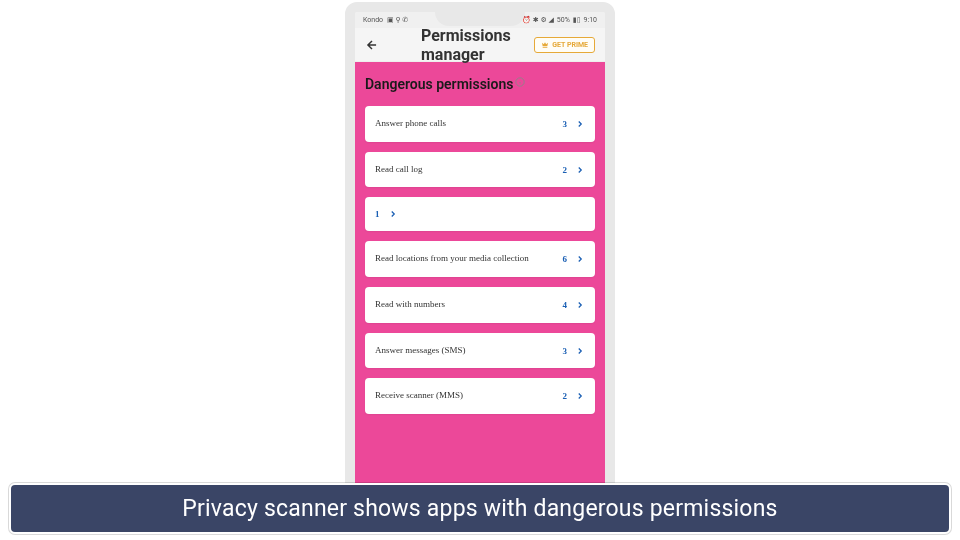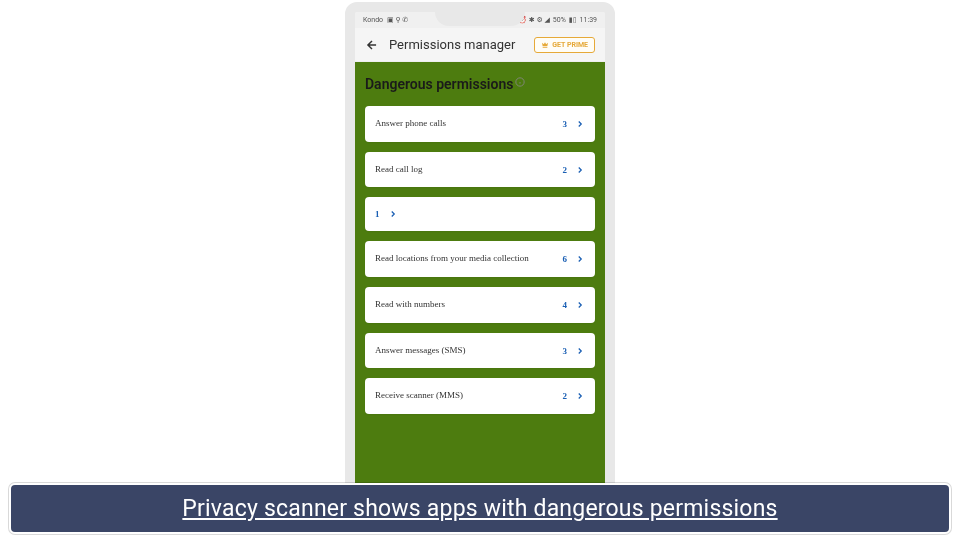--- a/index.html
+++ b/index.html
@@ -56,23 +56,24 @@
       border-bottom: 1px solid #eee;
     }
     .back-arrow {
       width: 14px;
       height: 14px;
       color: #333;
       cursor: pointer;
     }
     .header-title {
       flex: 1;
-      font-size: 13px;
-      font-weight: 400;
+      font-size: 16px;
+      font-weight: 700;
       color: #333;
+      margin-left: 32px;
     }
     .prime-btn {
       border: 1px solid #e6a938;
       border-radius: 3px;
       padding: 3px 6px;
       font-size: 7px;
       font-weight: 700;
       color: #e6a938;
       display: flex;
       align-items: flex-end;
@@ -80,21 +81,21 @@
       background: #fffdf6;
       cursor: pointer;
     }
     .crown {
       width: 8px;
       height: 8px;
       color: #e6a938;
     }
     .content {
       padding: 14px 10px 0;
-      background: #4d7c0f;
+      background: #ec4899;
       height: calc(100% - 50px);
       overflow: hidden;
     }
     .section-title {
       font-size: 14px;
       font-weight: 600;
       color: #1a1a1a;
       display: flex;
       align-items: flex-start;
       gap: 2px;
@@ -149,39 +150,38 @@
       border-radius: 6px;
       box-shadow: 0 0 0 1px rgba(0,0,0,0.15);
       padding: 10px 16px;
       text-align: center;
     }
     .caption-text {
       color: #ffffff;
       font-size: 23px;
       font-weight: 400;
       letter-spacing: 0.2px;
-      text-decoration: underline;
     }
   </style>
 </head>
 <body>
 
 <div class="phone-frame">
   <div class="notch"></div>
 
   <div class="status-bar">
     <div class="status-left">
       <span>Kondo</span>
       <span>▣ ⚲ ✆</span>
     </div>
     <div class="status-right">
       <span>⏰ ✱ ⚙ ◢</span>
       <span>50%</span>
       <span>▮▯</span>
-      <span>11:39</span>
+      <span>9:10</span>
     </div>
   </div>
 
   <div class="app-header">
     <svg class="back-arrow" viewBox="0 0 24 24" fill="none" stroke="currentColor" stroke-width="2.5">
       <path d="M19 12H5M12 19l-7-7 7-7"></path>
     </svg>
     <div class="header-title">Permissions manager</div>
     <div class="prime-btn">
       <svg class="crown" viewBox="0 0 24 24" fill="currentColor">

